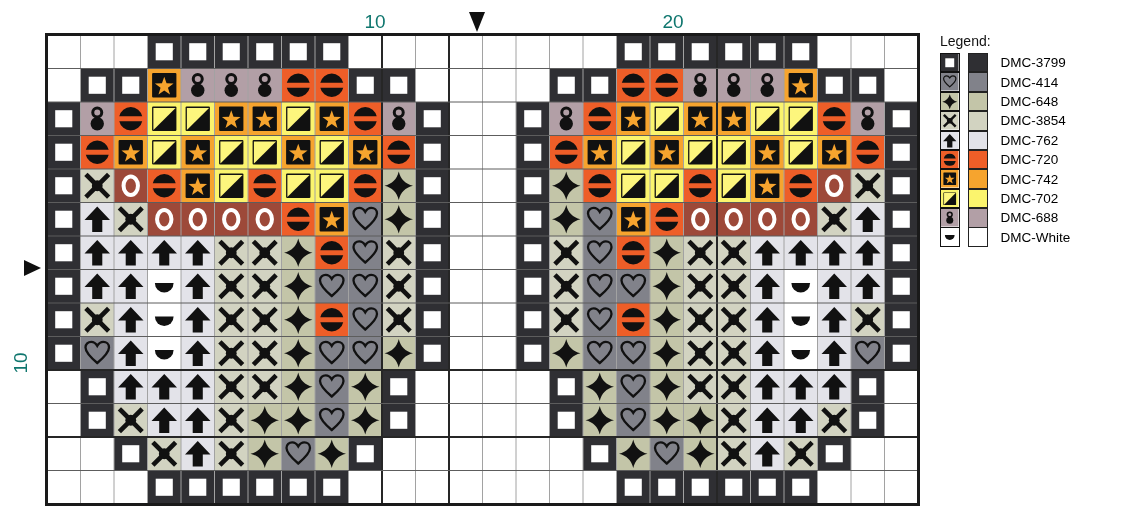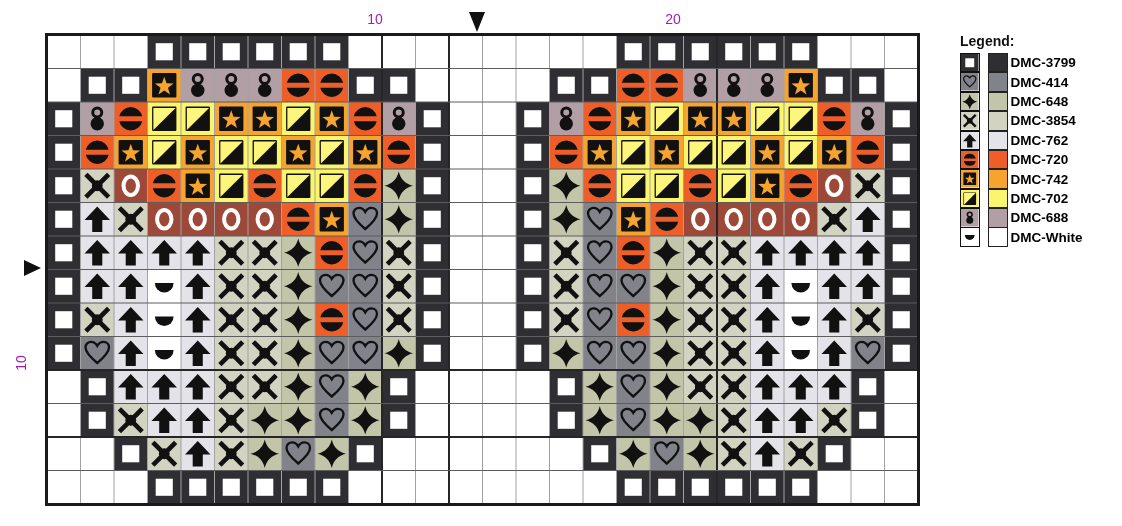--- a/index.html
+++ b/index.html
@@ -2,48 +2,48 @@
 <html><head>
 <meta charset="utf-8">
 <style>
   html,body{margin:0;padding:0;}
   body{
     width:1122px;height:526px;position:relative;overflow:hidden;
     background:#ffffff;font-family:"Liberation Sans", sans-serif;
   }
   #chart-wrap{position:absolute;left:45px;top:33px;}
   .ruler-label{
-    position:absolute;font-size:14px;color:#a21caf;
+    position:absolute;font-size:19px;color:#0f766e;
     transform:translateX(-50%);top:11px;user-select:none;
   }
   #ruler-left-10{
     top:363px;left:21px;transform:translate(-50%,-50%) rotate(-90deg);
   }
   #marker-top{
     position:absolute;top:12px;width:0;height:0;transform:translateX(-50%);
     border-left:8px solid transparent;border-right:8px solid transparent;
     border-top:20px solid #101010;
   }
   #marker-left{
     position:absolute;left:24px;width:0;height:0;transform:translateY(-50%);
     border-top:8px solid transparent;border-bottom:8px solid transparent;
     border-left:17px solid #101010;
   }
-  #legend{position:absolute;left:960px;top:33px;font-weight:bold;}
+  #legend{position:absolute;left:940px;top:33px;}
   #legend-title{font-size:14px;color:#111;margin-bottom:4px;}
   .legend-row{display:flex;align-items:center;height:19.4px;}
   .legend-symbox{
     width:19.5px;height:19.5px;box-sizing:border-box;
     border:1.8px solid #111;flex:0 0 auto;display:block;
   }
   .legend-swatch{
     width:20px;height:19.5px;box-sizing:border-box;border:1px solid #222;
     margin-left:8px;flex:0 0 auto;
   }
-  .legend-label{font-size:13.5px;color:#000;margin-left:3px;white-space:nowrap;}
+  .legend-label{font-size:13.5px;color:#000;margin-left:13px;white-space:nowrap;}
 </style>
 </head>
 <body>
 
 <div class="ruler-label" id="ruler-top-10" style="left: 375px;">10</div>
 <div class="ruler-label" id="ruler-top-20" style="left: 673px;">20</div>
 
 <div class="ruler-label" id="ruler-left-10" style="top: 363px;">10</div>
 
 <div id="marker-top" style="left: 476.5px;"></div>

